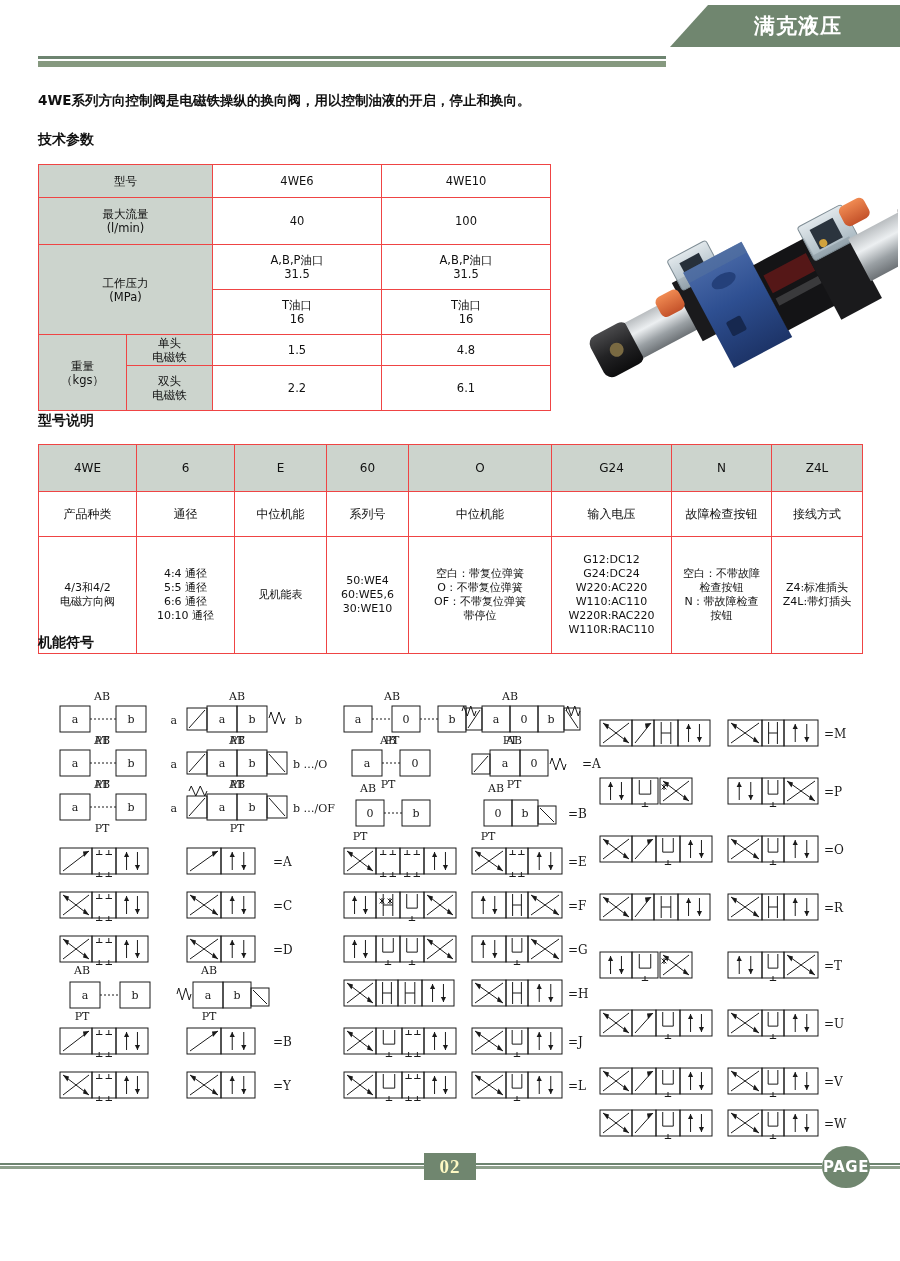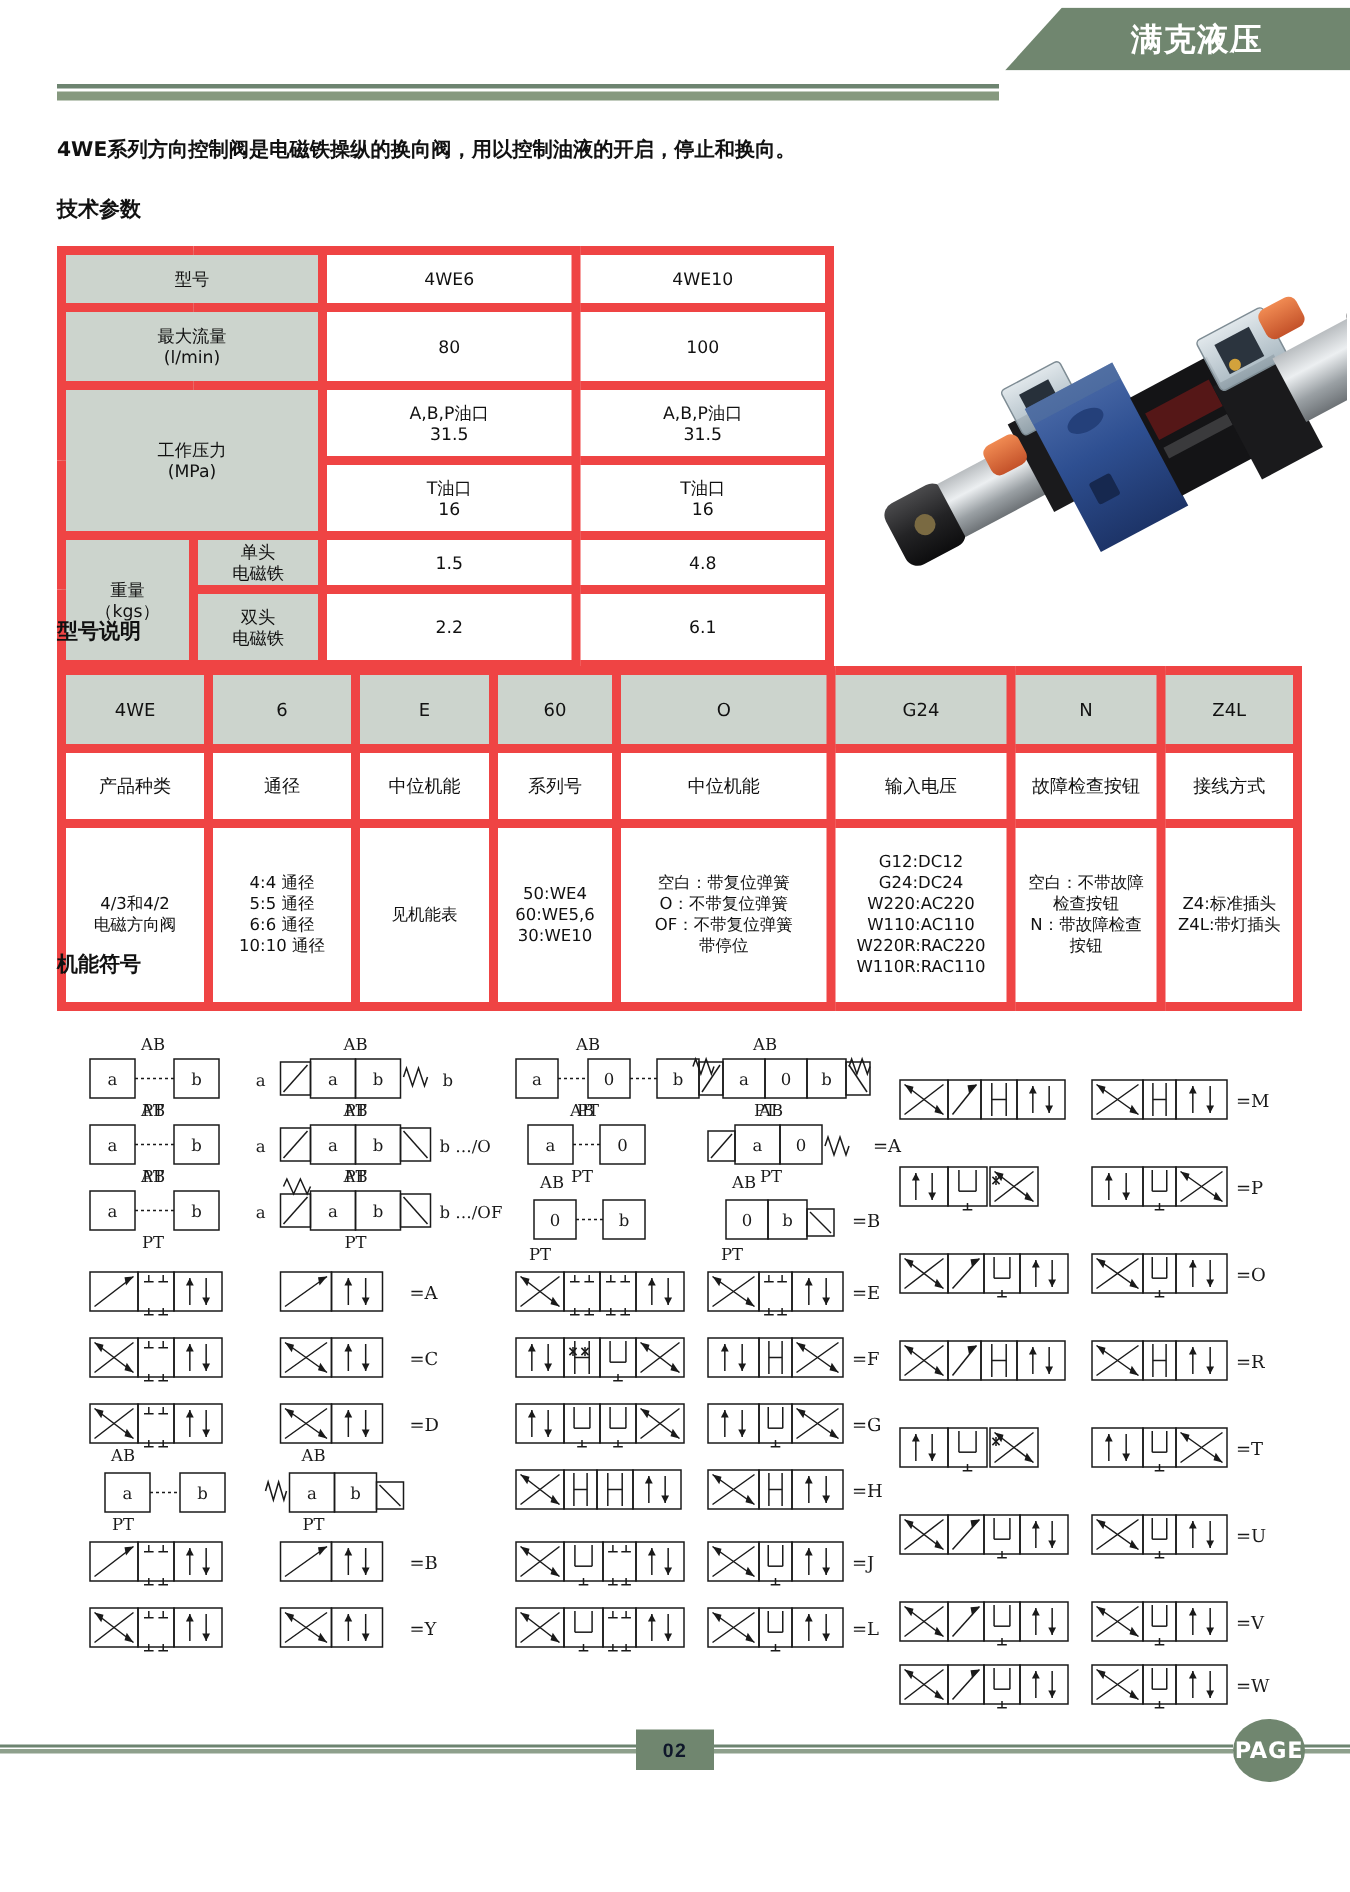--- a/index.html
+++ b/index.html
@@ -41,21 +41,21 @@
     font-size:14px;font-weight:700;color:#111;
     font-family:"DejaVu Serif","Liberation Serif",serif;
   }
   #t-params{top:131px;}
   #t-model{top:412px;}
   #t-symbols{top:634px;}
 
   
   .tbl{position:absolute;border-collapse:collapse;table-layout:fixed;}
   .tbl td{
-    border:6px solid #ef4444;text-align:center;vertical-align:middle;
+    border:1px solid #ef4444;text-align:center;vertical-align:middle;
     font-size:11.5px;line-height:14px;color:#111;
     font-family:"DejaVu Sans","Liberation Sans",sans-serif;
   }
   .tbl td.hd{background:#ccd4cd;}
   .tbl td.wt{background:#ffffff;}
 
   #tbl-params{left:38px;top:164px;width:512px;}
 
   
   #tbl-model{left:38px;top:444px;width:824px;}
@@ -67,23 +67,23 @@
   #photo-wrap{position:absolute;left:568px;top:166px;width:330px;height:240px;}
 
   
   #symbols{position:absolute;left:20px;top:660px;width:870px;height:480px;}
 
   
   .ft-line{position:absolute;height:2px;background:#6d8470;}
   .ft-line2{position:absolute;height:3px;background:#8ea08c;}
   .pagenum{
     position:absolute;left:424px;top:1153px;width:52px;height:27px;
-    background:#70866f;color:#0f172a;font-size:13px;font-weight:700;
+    background:#70866f;color:#fef9c3;font-size:19px;font-weight:700;
     display:flex;align-items:center;justify-content:center;
-    font-family:Liberation Sans, sans-serif;letter-spacing:1px;
+    font-family:Liberation Serif, serif;letter-spacing:1px;
   }
   .pagebadge{
     position:absolute;left:822px;top:1146px;width:48px;height:42px;
     background:#70866f;border-radius:50%;color:#fff;
     font-size:15px;font-weight:700;letter-spacing:0.5px;
     display:flex;align-items:center;justify-content:center;
     font-family:"DejaVu Sans","Liberation Sans",sans-serif;
   }
 </style>
 </head>
@@ -112,21 +112,21 @@
     </colgroup>
     <tbody>
       <tr>
         <td class="hd" colspan="2" style="height:30px">型号</td>
         <td class="wt">4WE6</td>
         <td class="wt">4WE10</td>
       </tr>
       <tr>
         <td class="hd ml" colspan="2" style="height:44px">最大流量
 (l/min)</td>
-        <td class="wt">80</td>
+        <td class="wt">40</td>
         <td class="wt">100</td>
       </tr>
       <tr>
         <td class="hd ml" colspan="2" rowspan="2" style="height:42px">工作压力
 (MPa)</td>
         <td class="wt ml" style="height:42px">A,B,P油口
 31.5</td>
         <td class="wt ml">A,B,P油口
 31.5</td>
       </tr>

